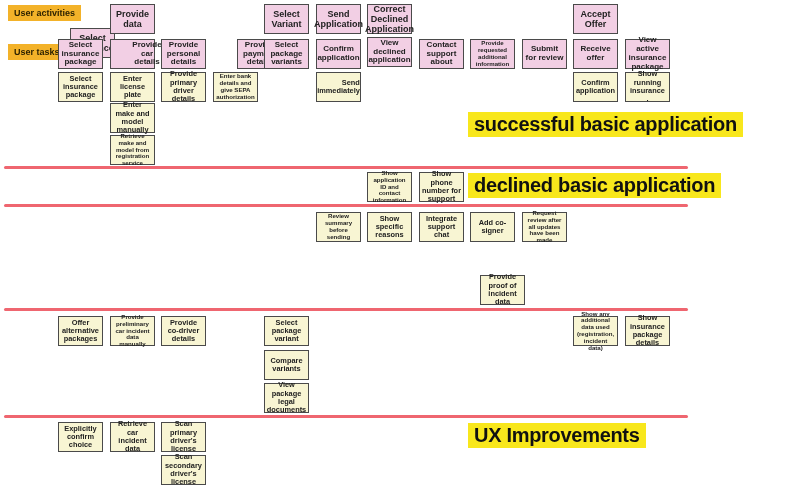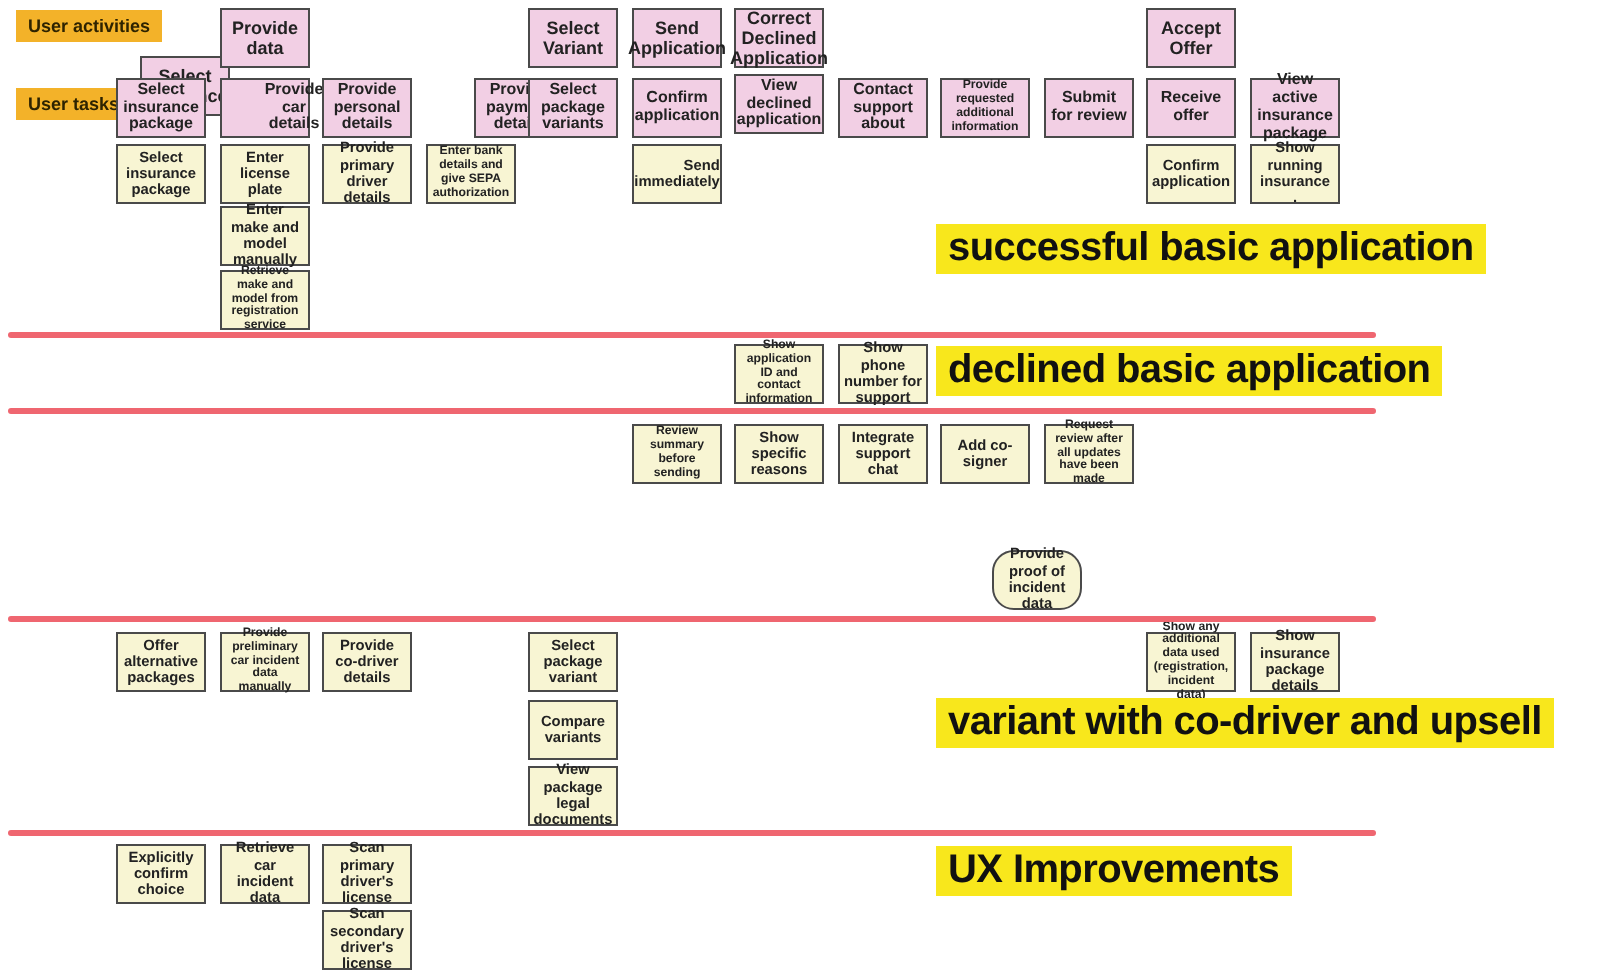--- a/index.html
+++ b/index.html
@@ -76,30 +76,29 @@
     <div class="note yellow sm" style="left: 110px; top: 135px;">Retrieve make and model from registration service</div>
     <div class="section-title" style="left: 468px; top: 112px;">successful basic application</div>
     <div class="note yellow sm" style="left: 367px; top: 172px;">Show application ID and contact information</div>
     <div class="note yellow" style="left: 419px; top: 172px;">Show phone number for support</div>
     <div class="section-title" style="left: 468px; top: 173px;">declined basic application</div>
     <div class="note yellow sm" style="left: 316px; top: 212px;">Review summary before sending</div>
     <div class="note yellow" style="left: 367px; top: 212px;">Show specific reasons</div>
     <div class="note yellow" style="left: 419px; top: 212px;">Integrate support chat</div>
     <div class="note yellow" style="left: 470px; top: 212px;">Add co-signer</div>
     <div class="note yellow sm" style="left: 522px; top: 212px;">Request review after all updates have been made</div>
-    <div class="note yellow" style="left: 496px; top: 275px; border-radius: 11px;">Provide proof of incident data</div>
+    <div class="note yellow" style="left: 480px; top: 275px;">Provide proof of incident data</div>
     <div class="note yellow" style="left: 58px; top: 316px;">Offer alternative packages</div>
     <div class="note yellow sm" style="left: 110px; top: 316px;">Provide preliminary car incident data manually</div>
     <div class="note yellow" style="left: 161px; top: 316px;">Provide co-driver details</div>
     <div class="note yellow" style="left: 264px; top: 316px;">Select package variant</div>
     <div class="note yellow sm" style="left: 573px; top: 316px;">Show any additional data used (registration, incident data)</div>
     <div class="note yellow" style="left: 625px; top: 316px; text-align: center;">Show insurance package details</div>
     <div class="note yellow" style="left: 264px; top: 350px;">Compare variants</div>
     <div class="note yellow" style="left: 264px; top: 383px;">View package legal documents</div>
-    <div class="section-title" style="left: 468px; top: 349px;">variant with co-driver and upsell</div>
     <div class="note yellow" style="left: 58px; top: 422px;">Explicitly confirm choice</div>
     <div class="note yellow" style="left: 110px; top: 422px;">Retrieve car incident data</div>
     <div class="note yellow" style="left: 161px; top: 422px;">Scan primary driver's license</div>
     <div class="note yellow" style="left: 161px; top: 455px;">Scan secondary driver's license</div>
     <div class="section-title" style="left: 468px; top: 423px;">UX Improvements</div>
     <div class="divider" style="left: 4px; top: 166px; width: 684px;"></div>
     <div class="divider" style="left: 4px; top: 204px; width: 684px;"></div>
     <div class="divider" style="left: 4px; top: 308px; width: 684px;"></div>
     <div class="divider" style="left: 4px; top: 415px; width: 684px;"></div>
   </div>

